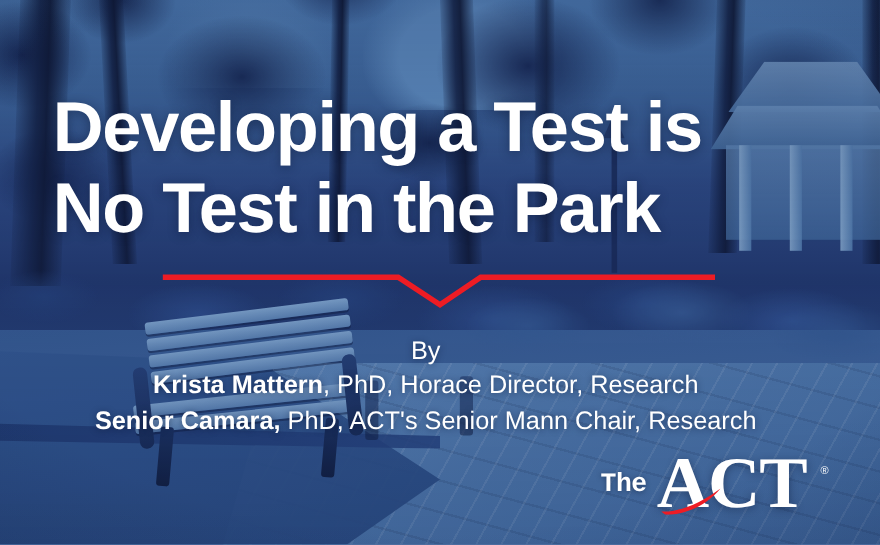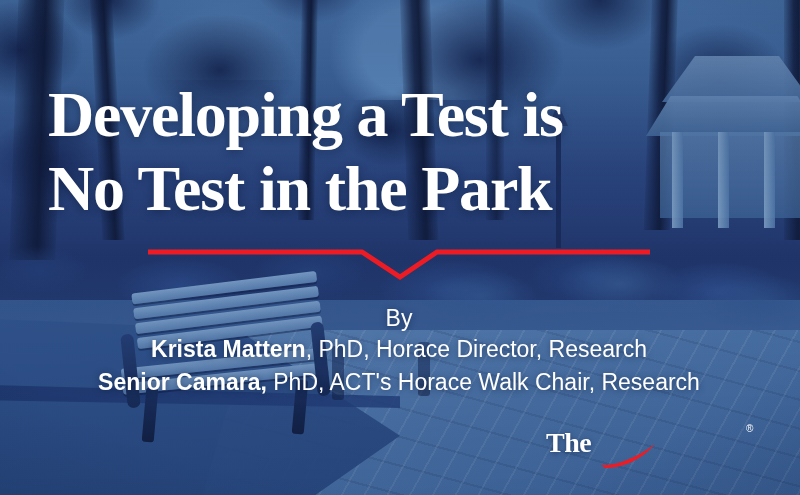--- a/index.html
+++ b/index.html
@@ -161,40 +161,40 @@
   }
 
   
   .content{position:absolute;inset:0;}
 
   .title{
     position:absolute;left:48px;top:78px;width:712px;
     color:#ffffff;font-weight:bold;font-size:64px;line-height:74px;
     letter-spacing:-1.2px;
     text-shadow:0 2px 10px rgba(10,22,52,.45);
-    font-family:Liberation Serif, serif;
+    font-family:Liberation Sans, sans-serif;
   }
   .title-line{display:block;white-space:nowrap;}
 
   .divider{position:absolute;left:0;top:228px;width:800px;height:66px;}
 
   .byline{
-    position:absolute;left:16px;top:303px;width:766px;text-align:center;color:#ffffff;
+    position:absolute;left:4px;top:303px;width:766px;text-align:center;color:#ffffff;
     text-shadow:0 1px 6px rgba(10,22,52,.5);
   }
   .by-label{font-size:23px;line-height:30px;font-weight:normal;}
   .author{font-size:23px;line-height:33px;font-weight:normal;white-space:nowrap;}
   .author .nm{font-weight:bold;margin-top:28px;}
 
   
   .logo{position:absolute;left:543px;top:418px;width:225px;height:62px;}
   .logo-the{
     position:absolute;left:3px;top:9px;
-    color:#ffffff;font-size:28px;font-weight:bold;letter-spacing:-.5px;
-    font-family:Liberation Serif, serif;
+    color:#ffffff;font-size:24px;font-weight:bold;letter-spacing:-.5px;
+    font-family:Liberation Mono, monospace;
     text-shadow:0 1px 5px rgba(10,22,52,.5);
   }
   .logo-act{
     position:absolute;left:54px;top:-11px;
     color:#ffffff;font-family:"Liberation Serif", serif;font-weight:bold;
     font-size:66px;letter-spacing:-1px;line-height:66px;
     text-shadow:0 2px 8px rgba(10,22,52,.45);
   }
   .logo-reg{
     position:absolute;left:203px;top:6px;color:#ffffff;font-size:10px;line-height:10px;
@@ -275,26 +275,27 @@
     <svg class="divider" viewBox="0 0 800 66">
       <polyline points="148,24 362,24 400,49 437,24 650,24" fill="none" stroke="#ED1C24" stroke-width="5" stroke-linecap="butt" stroke-linejoin="miter"></polyline>
     </svg>
 
     <div class="byline">
       <div class="by-label">By</div>
       <div class="author">
         <span class="nm">Krista Mattern</span><span>, PhD, Horace Director, Research</span>
       </div>
       <div class="author">
-        <span class="nm">Senior Camara,</span><span> PhD, ACT's Horace Walk Chair, Research</span>
+        <span class="nm">Senior Camara,</span><span> PhD, ACT's Senior Mann Chair, Research</span>
       </div>
     </div>
 
     <div class="logo">
       <span class="logo-the">The</span>
+      <span class="logo-act">ACT</span>
       <svg class="logo-swoosh" viewBox="0 0 62 24">
         <path d="M0 21 C14 22 34 15 54 0 C40 17 20 24 4 24 Z" fill="#ED1C24"></path>
       </svg>
       <span class="logo-reg">®</span>
     </div>
 
   </div>
 </div>
 
 </body></html>

